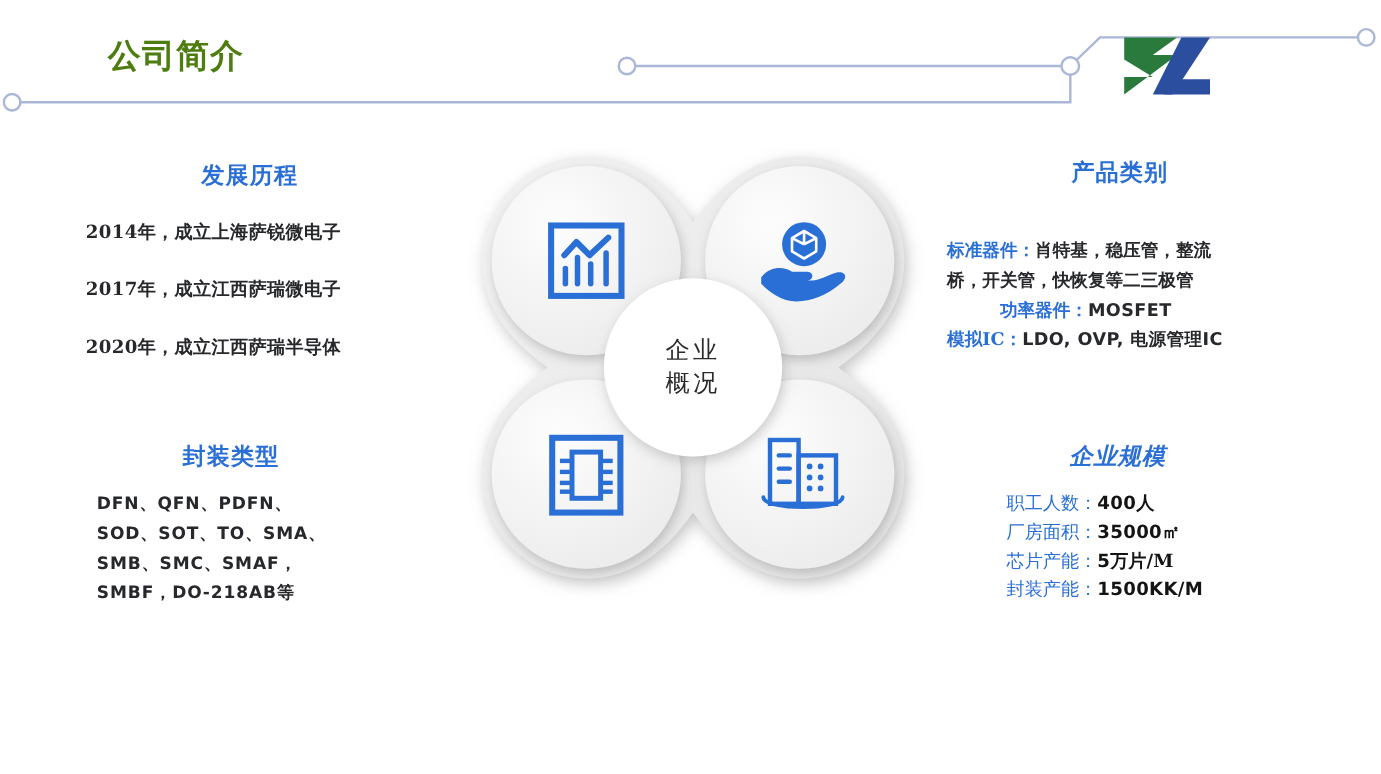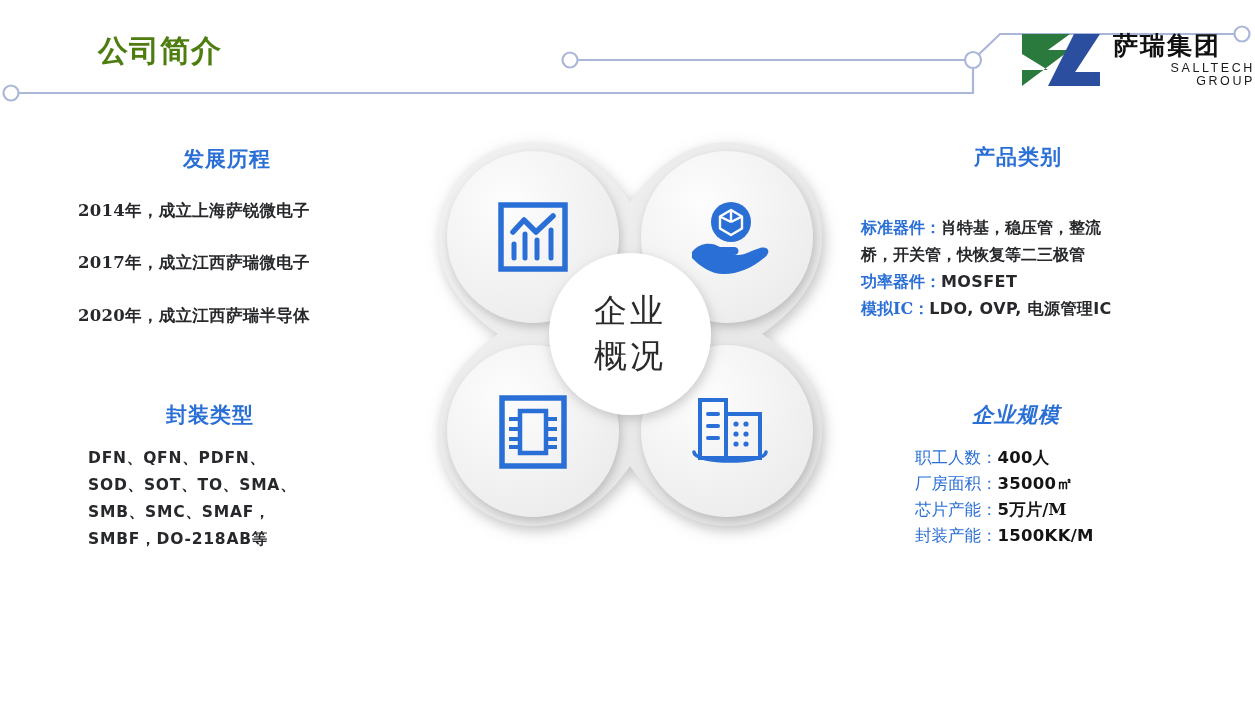--- a/index.html
+++ b/index.html
@@ -92,21 +92,21 @@
 
   
   .diagram { position: absolute; left: 418px; top: 122px; width: 424px; height: 424px; }
   .center-label {
     position: absolute; left: 418px; top: 122px; width: 424px; height: 424px;
     display: flex; flex-direction: column; align-items: center; justify-content: center;
     pointer-events: none;
   }
   .center-label span {
     font-family: "DejaVu Serif", "Liberation Serif", serif;
-    font-size: 33px; color: #2b2b2b; letter-spacing: 3px; line-height: 1.35;
+    font-size: 22px; color: #2b2b2b; letter-spacing: 3px; line-height: 1.35;
   }
 </style>
 </head>
 <body>
 
 <div class="page">
 
   <svg class="header-deco" viewBox="0 0 1255 120" width="1255" height="120">
     <g fill="none" stroke="#aab7d8" stroke-width="2.2">
 
@@ -124,24 +124,20 @@
   <div class="page-title">公司简介</div>
 
   <div class="logo">
     <svg class="logo-mark" viewBox="0 0 86 56">
 
       <polygon points="4,2 52,2 30,18 52,18 4,54 4,38 30,38 4,22" fill="#2b7a3d"></polygon>
 
       <polygon points="56,2 82,2 48,54 30,54" fill="#2b4f9e"></polygon>
       <polygon points="48,40 82,40 82,54 40,54" fill="#2b4f9e"></polygon>
     </svg>
-    <div class="logo-text">
-      <div class="logo-cn">萨瑞集团</div>
-      <div class="logo-en">SALLTECH GROUP</div>
-    </div>
   </div>
 
   <div class="sec-head" style="left:183px; top:145px;">发展历程</div>
   <div class="hist-item" style="top:200px;">2014年，成立上海萨锐微电子</div>
   <div class="hist-item" style="top:252px;">2017年，成立江西萨瑞微电子</div>
   <div class="hist-item" style="top:305px;">2020年，成立江西萨瑞半导体</div>
 
   <div class="sec-head" style="left:166px; top:401px;">封装类型</div>
   <div class="pkg-line" style="top:448px;text-align:center;">DFN、QFN、PDFN、</div>
   <div class="pkg-line" style="top:475px;">SOD、SOT、TO、SMA、</div>
@@ -149,21 +145,21 @@
   <div class="pkg-line" style="top:529px;">SMBF，DO-218AB等</div>
 
   <div class="sec-head" style="left:974px; top:143px;">产品类别</div>
 
   <div class="prod-line" style="top:219px;">
     <span class="lbl">标准器件：</span><span class="val-serif">肖特基，稳压管，整流</span>
   </div>
   <div class="prod-line" style="top:246px;">
     <span class="val-serif">桥，开关管，快恢复等二三极管</span>
   </div>
-  <div class="prod-line" style="top:273px;">
+  <div class="prod-line" style="top:273px;margin-left:48px;">
     <span class="lbl">功率器件：</span><span class="val">MOSFET</span>
   </div>
   <div class="prod-line" style="top:300px;">
     <span class="lbl">模拟IC：</span><span class="val">LDO, OVP, 电源管理IC</span>
   </div>
 
   <div class="sec-head" style="left:972px; top:401px;font-style:italic;">企业规模</div>
 
   <div class="scale-line" style="top:447px;">
     <span class="lbl">职工人数：</span><span class="val">400</span><span class="val-cn">人</span>

